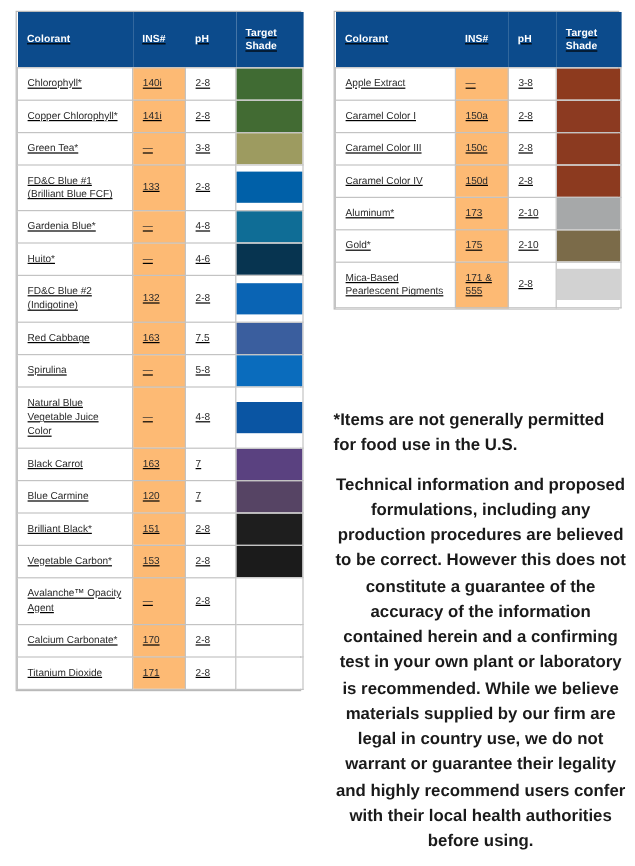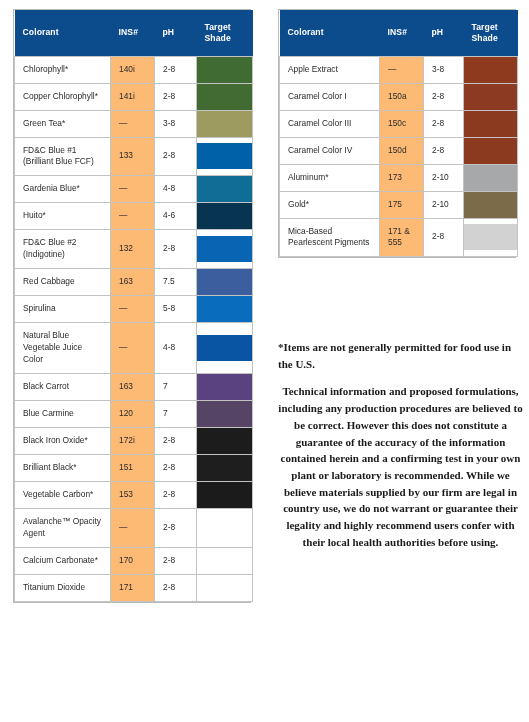--- a/index.html
+++ b/index.html
@@ -24,20 +24,21 @@
     border: 1px solid #b9b9b9;
     background: #ffffff;
   }
   #table-left  { left: 13px;  top: 9px;  width: 238px; }
   #table-right { left: 278px; top: 9px;  width: 238px; }
 
   table.ctable {
     width: 100%;
     border-collapse: collapse;
     table-layout: fixed;
+    text-decoration: underline;
   }
 
   table.ctable thead th {
     background: #0c4b8c;
     color: #ffffff;
     font-size: 8.6px;
     font-weight: bold;
     text-align: left;
     padding: 6px 8px;
     line-height: 1.28;
@@ -74,25 +75,24 @@
   #table-right col.w-name  { width: 100px; }
   #table-right col.w-ins   { width: 44px; }
   #table-right col.w-ph    { width: 40px; }
   #table-right col.w-shade { width: 54px; }
 
   .notes {
     position: absolute;
     left: 278px;
     top: 339px;
     width: 245px;
-    font-size: 11px;
+    font-size: 14px;
     font-weight: bold;
     color: #1a1a1a;
     line-height: 1.52;
-    font-family: Liberation Serif, serif;
   }
   .notes p { margin: 0 0 11px 0; }
   .notes p:last-child { margin-bottom: 0; text-align: center; }
 </style>
 </head>
 <body>
 
 <div id="page">
 
   <div class="table-wrap" id="table-left">
@@ -202,28 +202,20 @@
           </tr>
           <tr>
             <td class="c-name">Blue Carmine</td>
             <td class="c-ins">120</td>
             <td class="c-ph">7</td>
             <td class="c-shade">
               <span class="swatch" style="background: rgb(86, 68, 100);"></span>
             </td>
           </tr>
           <tr>
-            <td class="c-name">Black Iron Oxide*</td>
-            <td class="c-ins">172i</td>
-            <td class="c-ph">2-8</td>
-            <td class="c-shade">
-              <span class="swatch" style="background: rgb(28, 28, 28);"></span>
-            </td>
-          </tr>
-          <tr>
             <td class="c-name">Brilliant Black*</td>
             <td class="c-ins">151</td>
             <td class="c-ph">2-8</td>
             <td class="c-shade">
               <span class="swatch" style="background: rgb(30, 30, 30);"></span>
             </td>
           </tr>
           <tr>
             <td class="c-name">Vegetable Carbon*</td>
             <td class="c-ins">153</td>

